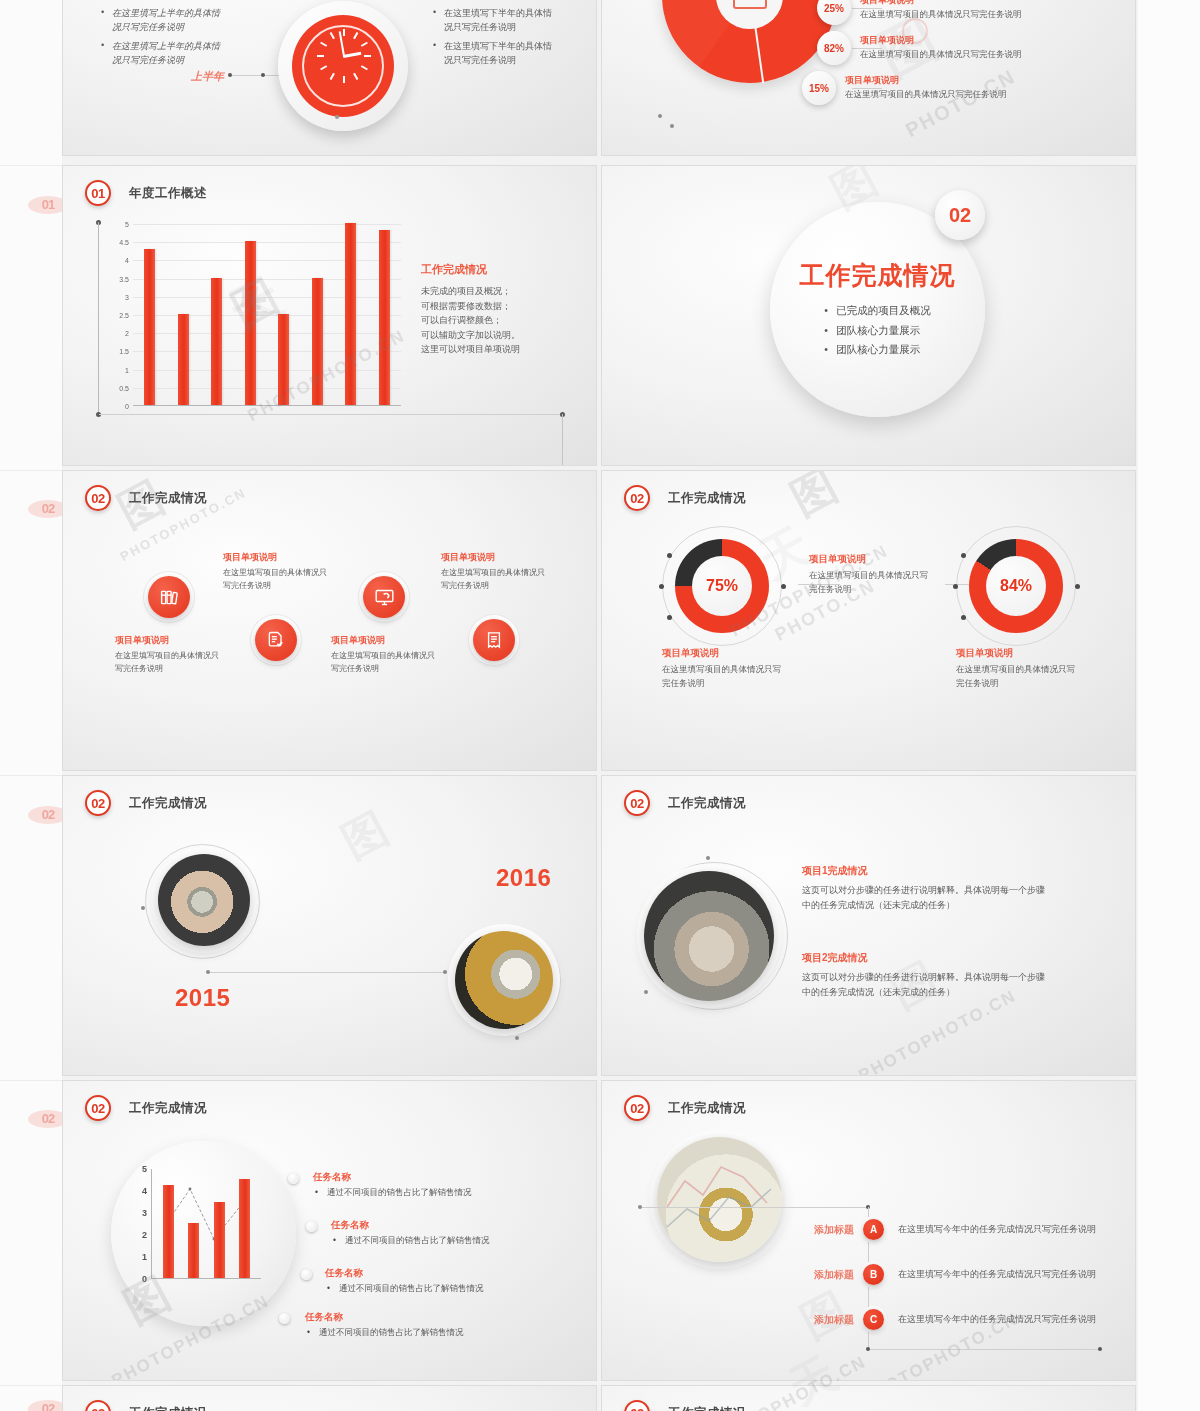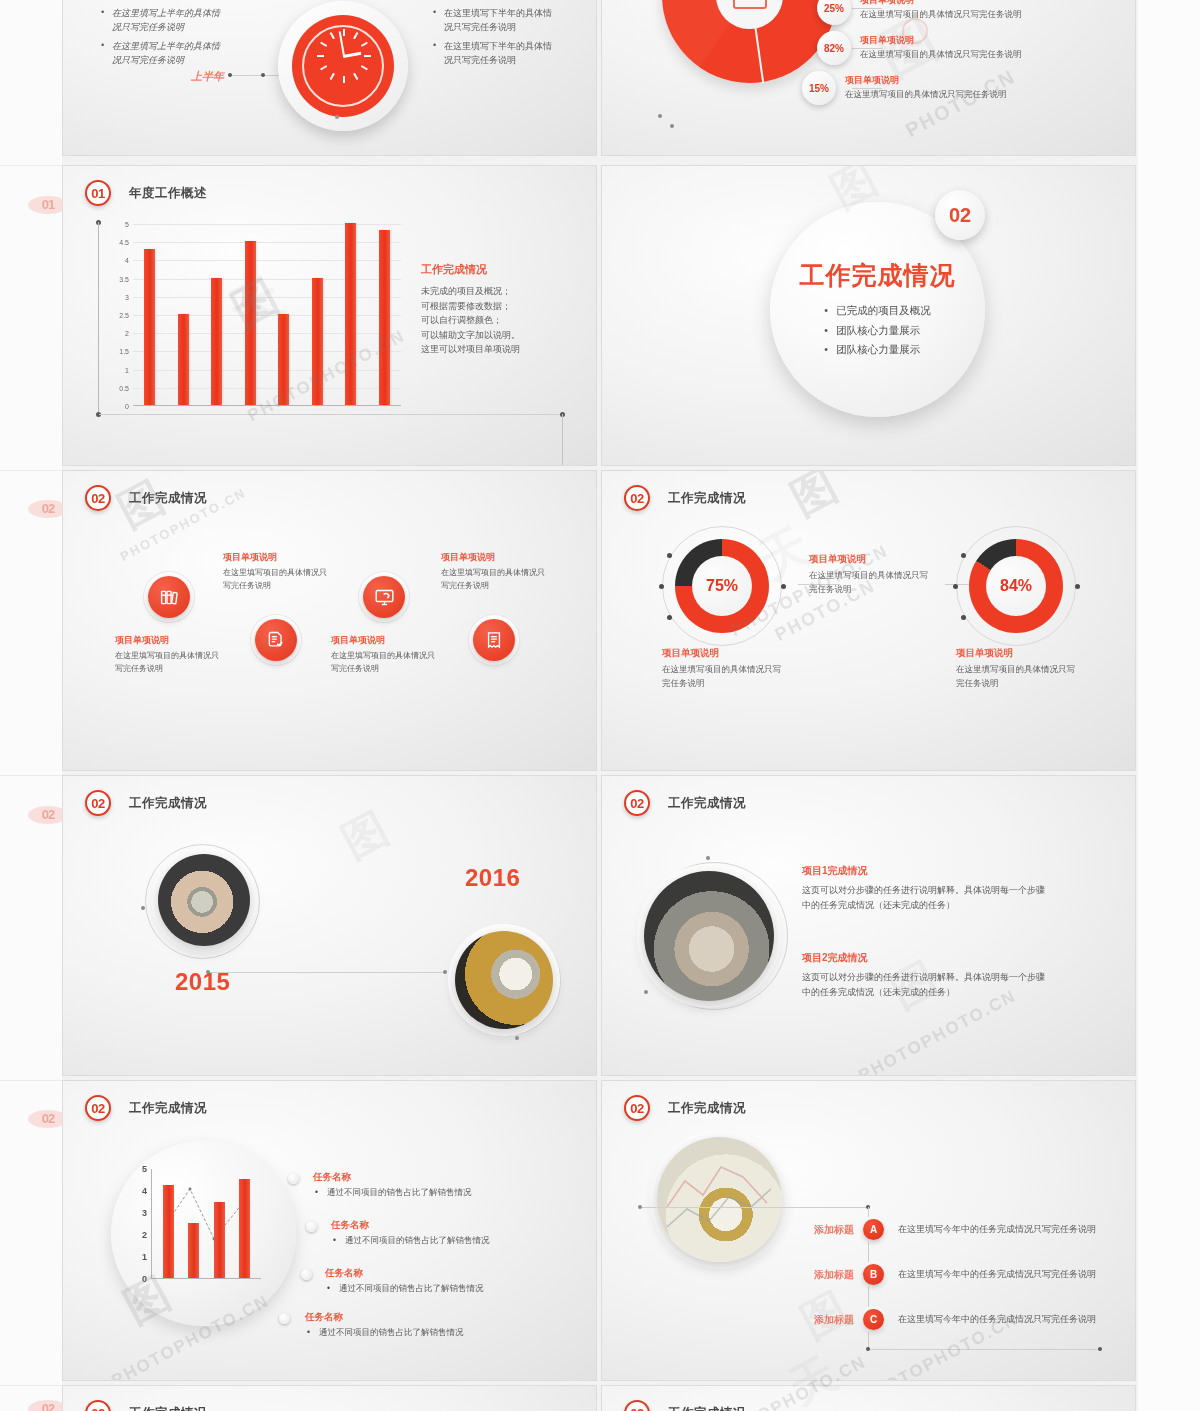--- a/index.html
+++ b/index.html
@@ -526,33 +526,33 @@
         <div class="badge">02</div>
         <div class="sec-title">工作完成情况</div>
       </div>
 
       <div class="pc-ring" style="left:82px;top:68px;width:115px;height:115px;"></div>
       <div class="photo-circle" style="left:95px;top:78px;width:92px;height:92px;
                   background:radial-gradient(circle at 48% 52%, #cfcfc4 0 16%, #9b9b90 16% 22%, #d8c0a8 22% 46%, #3b3b3b 46% 100%);">
       </div>
       <div class="dotend" style="left:78px;top:130px;width:4px;height:4px;background:#8c8c8c;"></div>
 
-      <div class="yr" style="left:402px;top:88px;text-align:center;">2016</div>
+      <div class="yr" style="left:433px;top:88px;text-align:center;">2016</div>
 
       <div class="hlinebig" style="left:145px;top:196px;width:237px;"></div>
       <div class="dotend" style="left:143px;top:194px;width:4px;height:4px;background:#8c8c8c;"></div>
       <div class="dotend" style="left:380px;top:194px;width:4px;height:4px;background:#8c8c8c;"></div>
 
       <div class="pc-ring" style="left:388px;top:150px;width:110px;height:110px;"></div>
       <div class="photo-circle" style="left:392px;top:155px;width:98px;height:98px;
                   background:radial-gradient(circle at 62% 44%, #f2f0e8 0 20%, #b9b5a6 20% 30%, #c79a3c 30% 62%, #2c2a24 62% 100%);">
       </div>
       <div class="dotend" style="left:452px;top:260px;width:4px;height:4px;background:#8c8c8c;"></div>
 
-      <div class="yr" style="left:112px;top:192px;text-align:right;">2015</div>
+      <div class="yr" style="left:112px;top:208px;text-align:right;">2015</div>
       <div class="wm2" style="left:280px;top:30px;opacity:.6;">图</div>
     </div>
 
     <div class="slide col1" style="top:775px;">
       <div class="sec-head">
         <div class="badge">02</div>
         <div class="sec-title">工作完成情况</div>
       </div>
       <div class="pc-ring" style="left:38px;top:86px;width:148px;height:148px;"></div>
       <div class="photo-circle" style="left:42px;top:95px;width:130px;height:130px;

